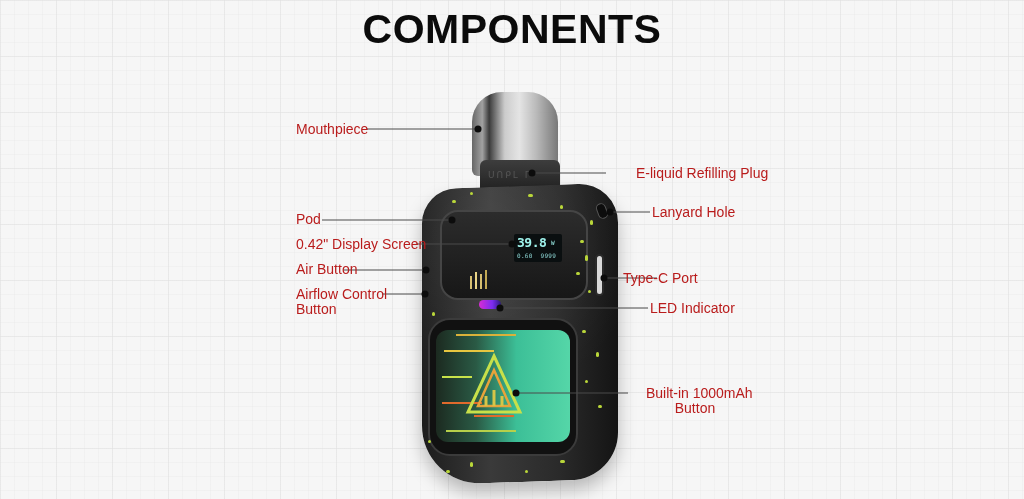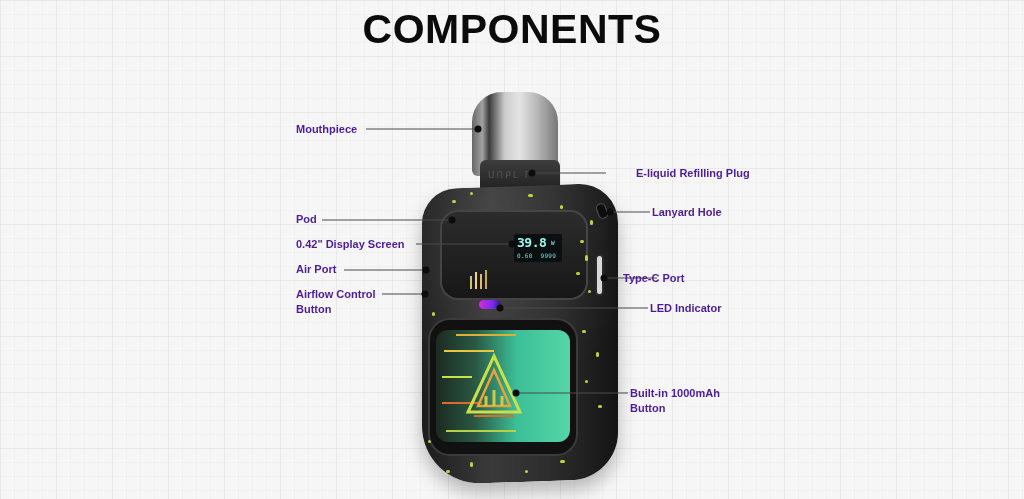--- a/index.html
+++ b/index.html
@@ -18,25 +18,24 @@
   }
   .title {
     position: absolute; left: 0; right: 0; top: 6px;
     text-align: center;
     font-family: "Liberation Sans", sans-serif;
     font-weight: 700; font-size: 41px; letter-spacing: 0.5px;
     color: #0b0b0b;
   }
   .label {
     position: absolute;
-    font-size: 11px; line-height: 15px; color: #4c1d95;
+    font-size: 14px; line-height: 15px; color: #b91c1c;
     white-space: nowrap;
-    font-weight: bold;
-  }
-  .label.right-align { text-align: left; }
+  }
+  .label.right-align { text-align: center; margin-left: 16px; }
   svg.overlay { position: absolute; left: 0; top: 0; }
 
   
   .device { position: absolute; left: 0; top: 0; width: 964px; height: 499px; pointer-events: none; }
   .mouthpiece {
     position: absolute; left: 472px; top: 92px; width: 86px; height: 84px;
     border-radius: 30px 30px 6px 6px;
     background: linear-gradient(90deg, #5a5a5a 0%, #9a9a9a 12%, #2b2b2b 20%, #c8c8c8 38%, #e3e3e3 55%, #b4b4b4 75%, #6d6d6d 100%);
     opacity: 0.92;
   }
@@ -189,21 +188,21 @@
     <circle cx="610" cy="212" r="3.5"></circle>
     <circle cx="604" cy="278" r="3.5"></circle>
     <circle cx="500" cy="308" r="3.5"></circle>
     <circle cx="516" cy="393" r="3.5"></circle>
   </g>
 </svg>
 
 <div class="label" style="left:296px;top:122px;">Mouthpiece</div>
 <div class="label" style="left:296px;top:212px;text-align:center;">Pod</div>
 <div class="label" style="left:296px;top:237px;">0.42" Display Screen</div>
-<div class="label" style="left:296px;top:262px;">Air Port</div>
+<div class="label" style="left:296px;top:262px;">Air Button</div>
 <div class="label" style="left:296px;top:287px;">
   <div>Airflow Control</div>
   <div>Button</div>
 </div>
 
 <div class="label" style="left:636px;top:166px;">E-liquid Refilling Plug</div>
 <div class="label" style="left:652px;top:205px;">Lanyard Hole</div>
 <div class="label" style="left:623px;top:271px;">Type-C Port</div>
 <div class="label" style="left:650px;top:301px;">LED Indicator</div>
 <div class="label right-align" style="left:630px;top:386px;width:98px;">

